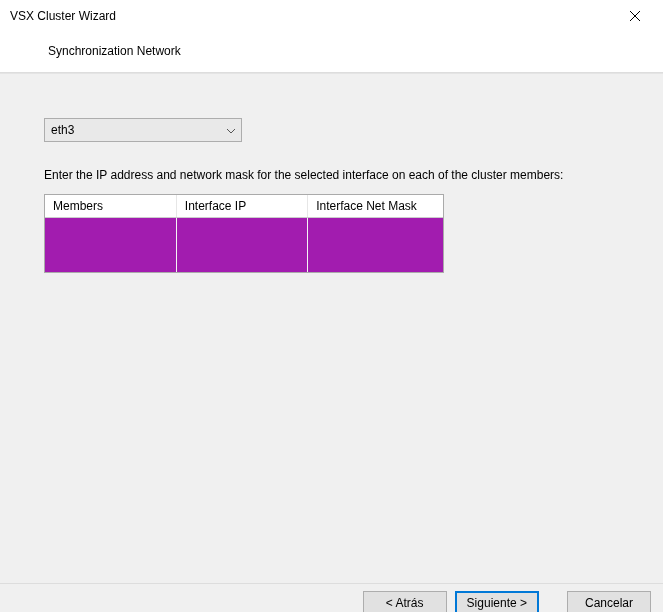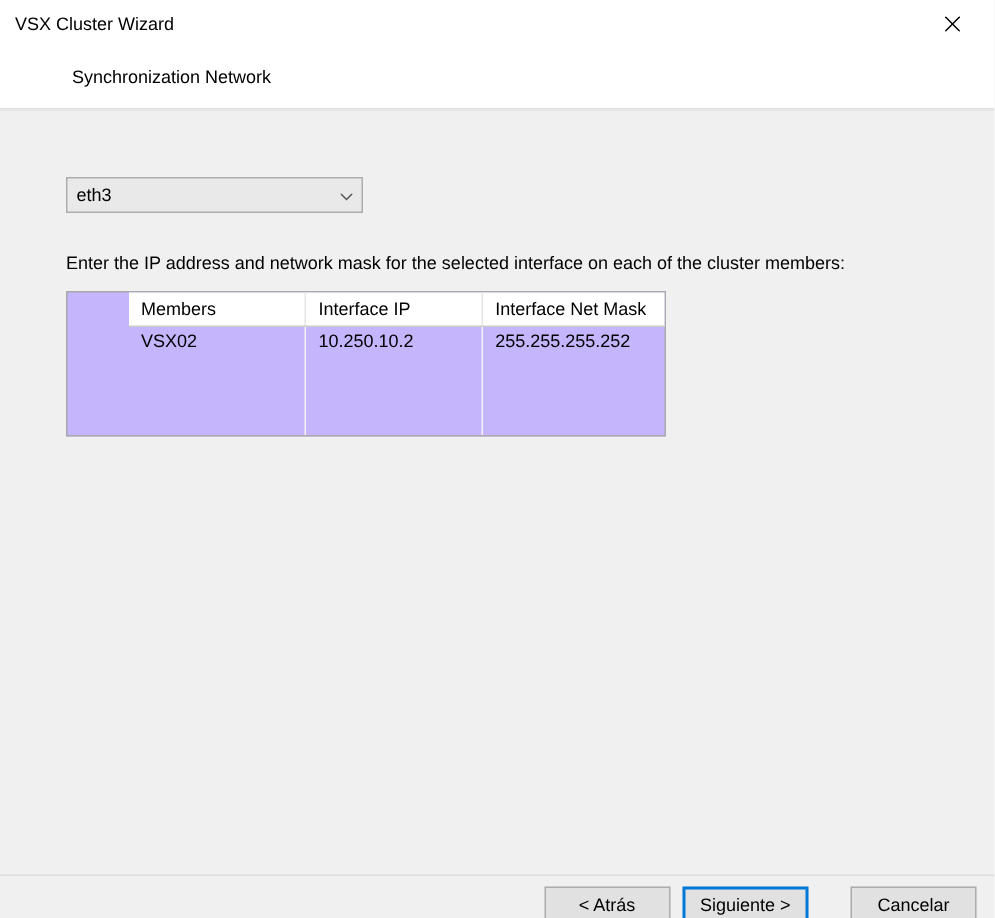--- a/index.html
+++ b/index.html
@@ -70,23 +70,22 @@
   .select-wrap .chev {
     position: absolute;
     right: 6px;
     top: 50%;
     transform: translateY(-50%);
     pointer-events: none;
   }
   .instr2 { margin-bottom: 12px; }
   .grid-wrap {
     border: 1px solid #aaa;
-    background: #c4b5fd;
+    background: #a21caf;
     width: 400px;
-    padding-left: 41px;
   }
   table {
     border-collapse: collapse;
     width: 100%;
     font-size: 12px;
   }
   thead th {
     text-align: left;
     font-weight: 400;
     padding: 4px 8px;
@@ -165,25 +164,20 @@
   <div class="grid-wrap">
     <table>
       <thead>
         <tr>
           <th style="width:33%">Members</th>
           <th style="width:33%">Interface IP</th>
           <th>Interface Net Mask</th>
         </tr>
       </thead>
       <tbody>
-        <tr>
-          <td>VSX02</td>
-          <td>10.250.10.2</td>
-          <td>255.255.255.252</td>
-        </tr>
         <tr class="empty">
             <td></td>
             <td></td>
             <td></td>
           </tr>
         <tr class="empty">
             <td></td>
             <td></td>
             <td></td>
           </tr>

